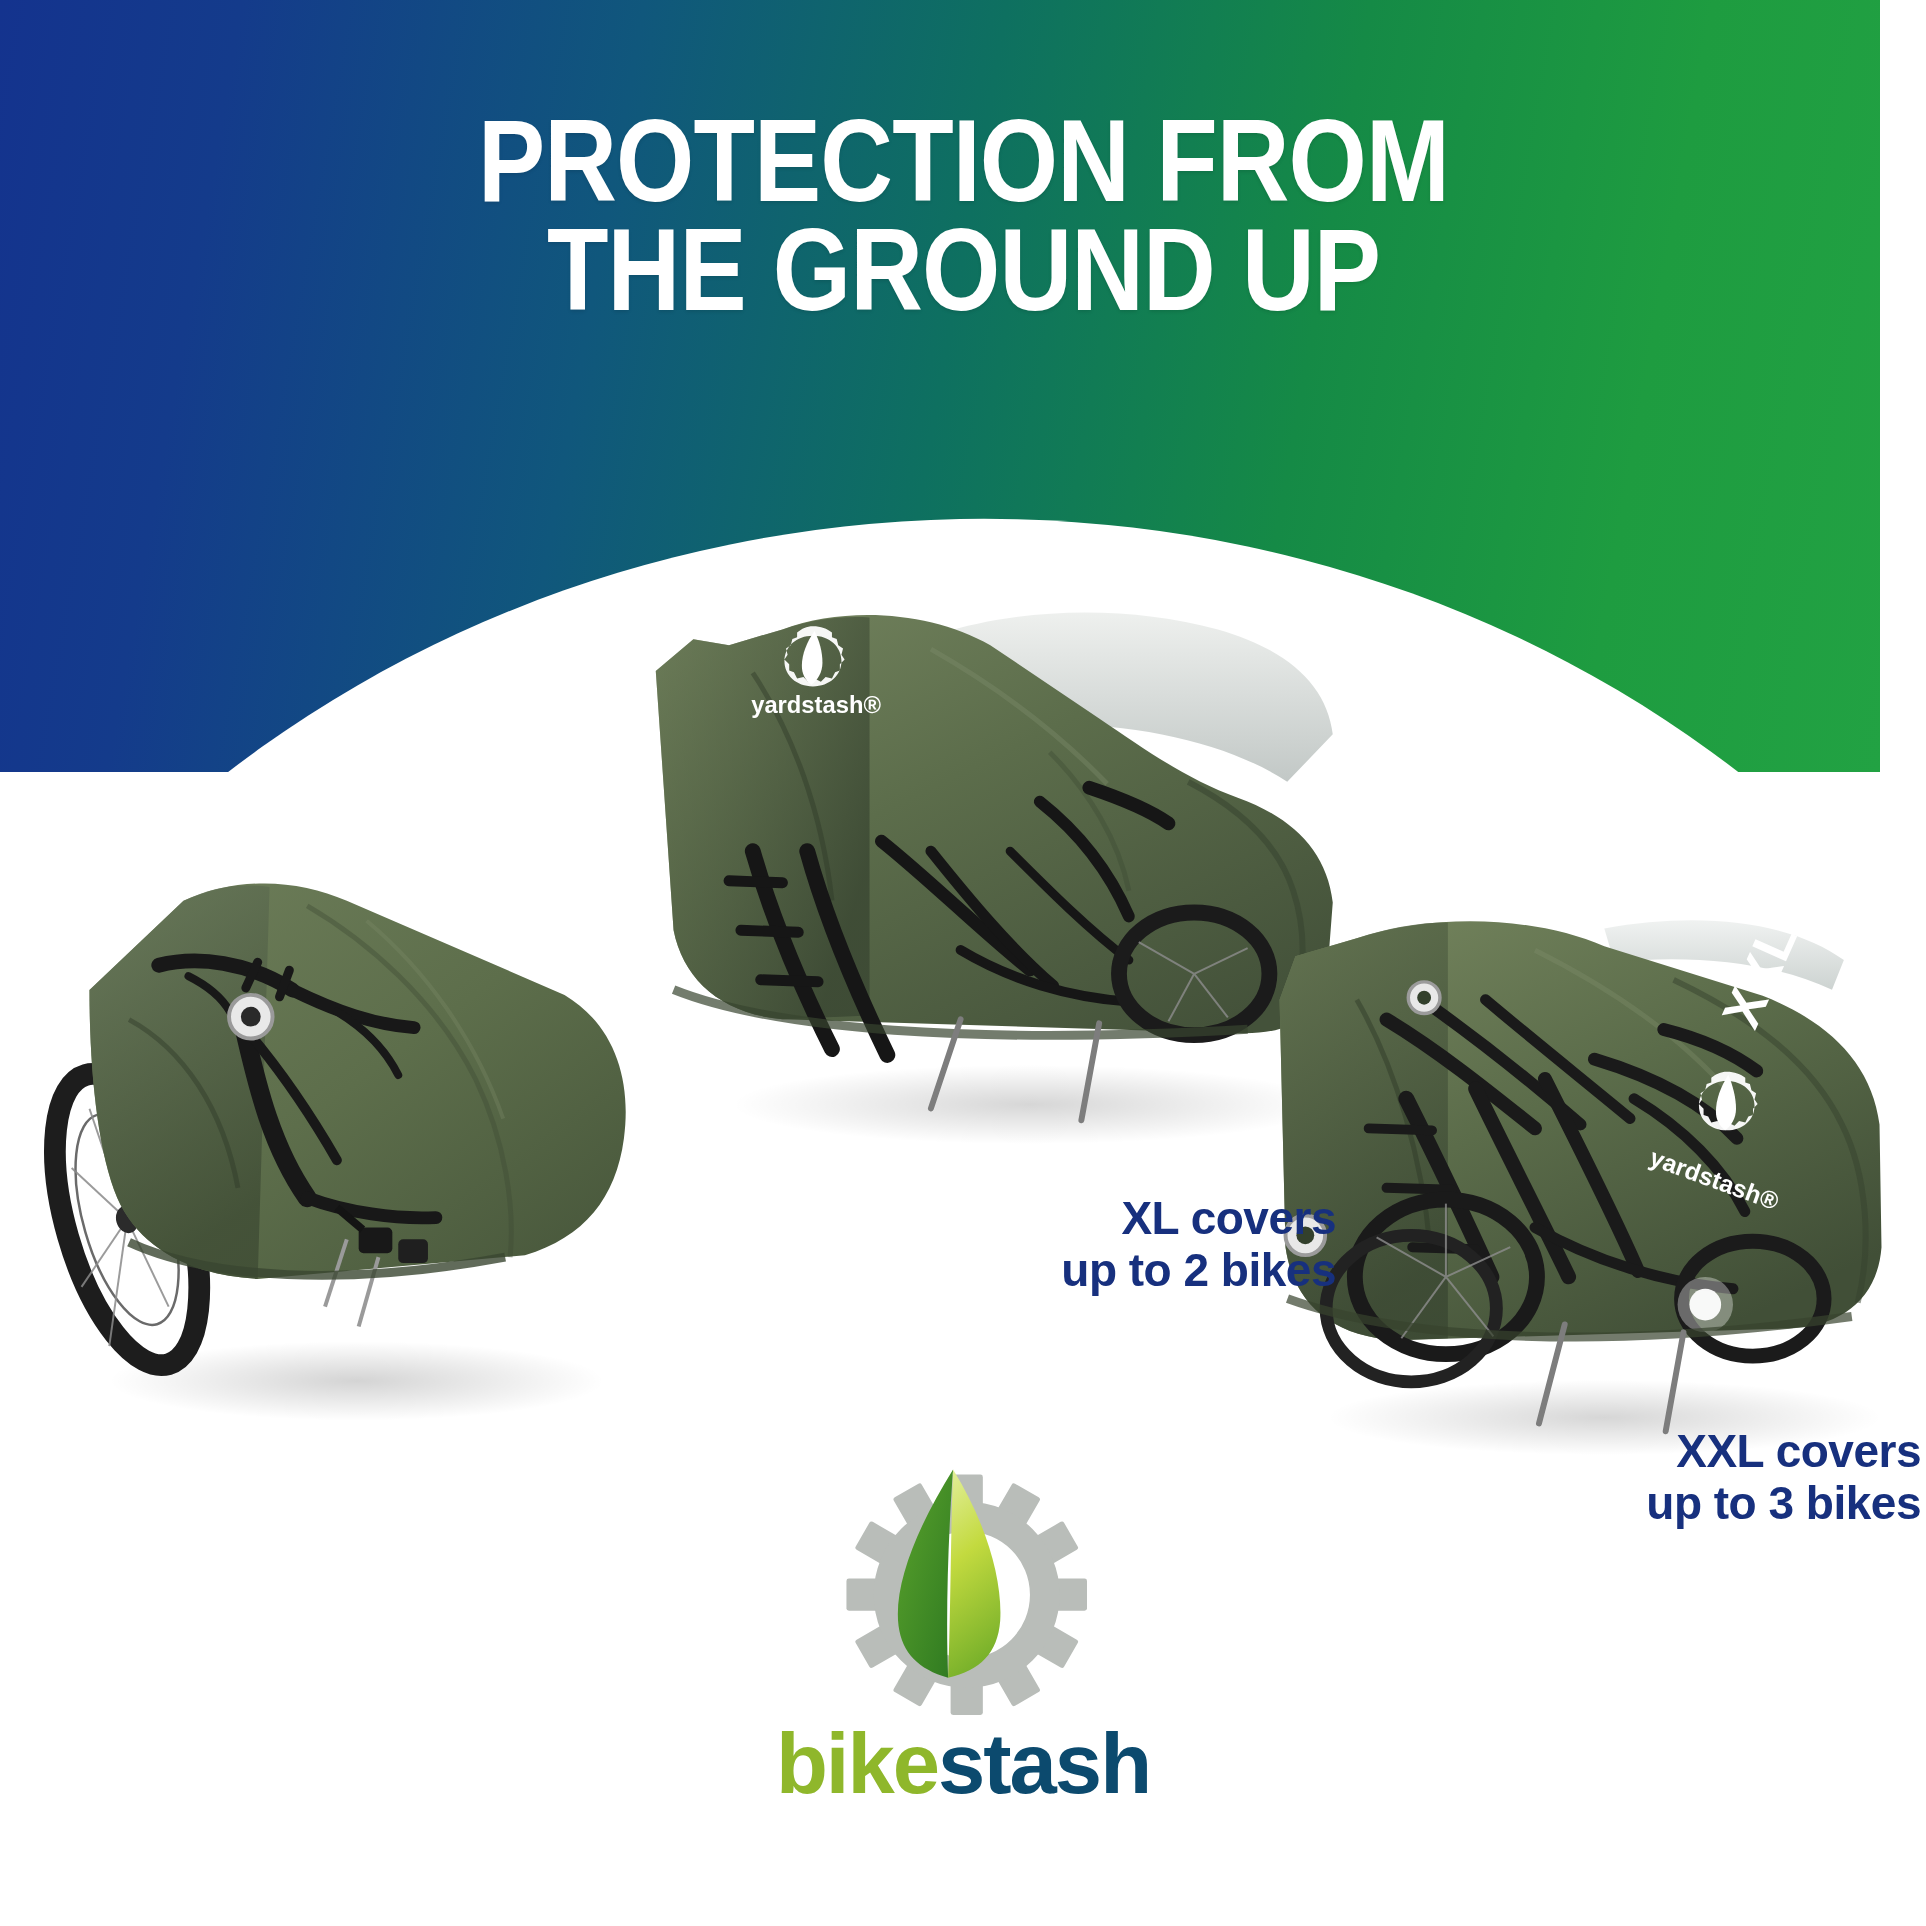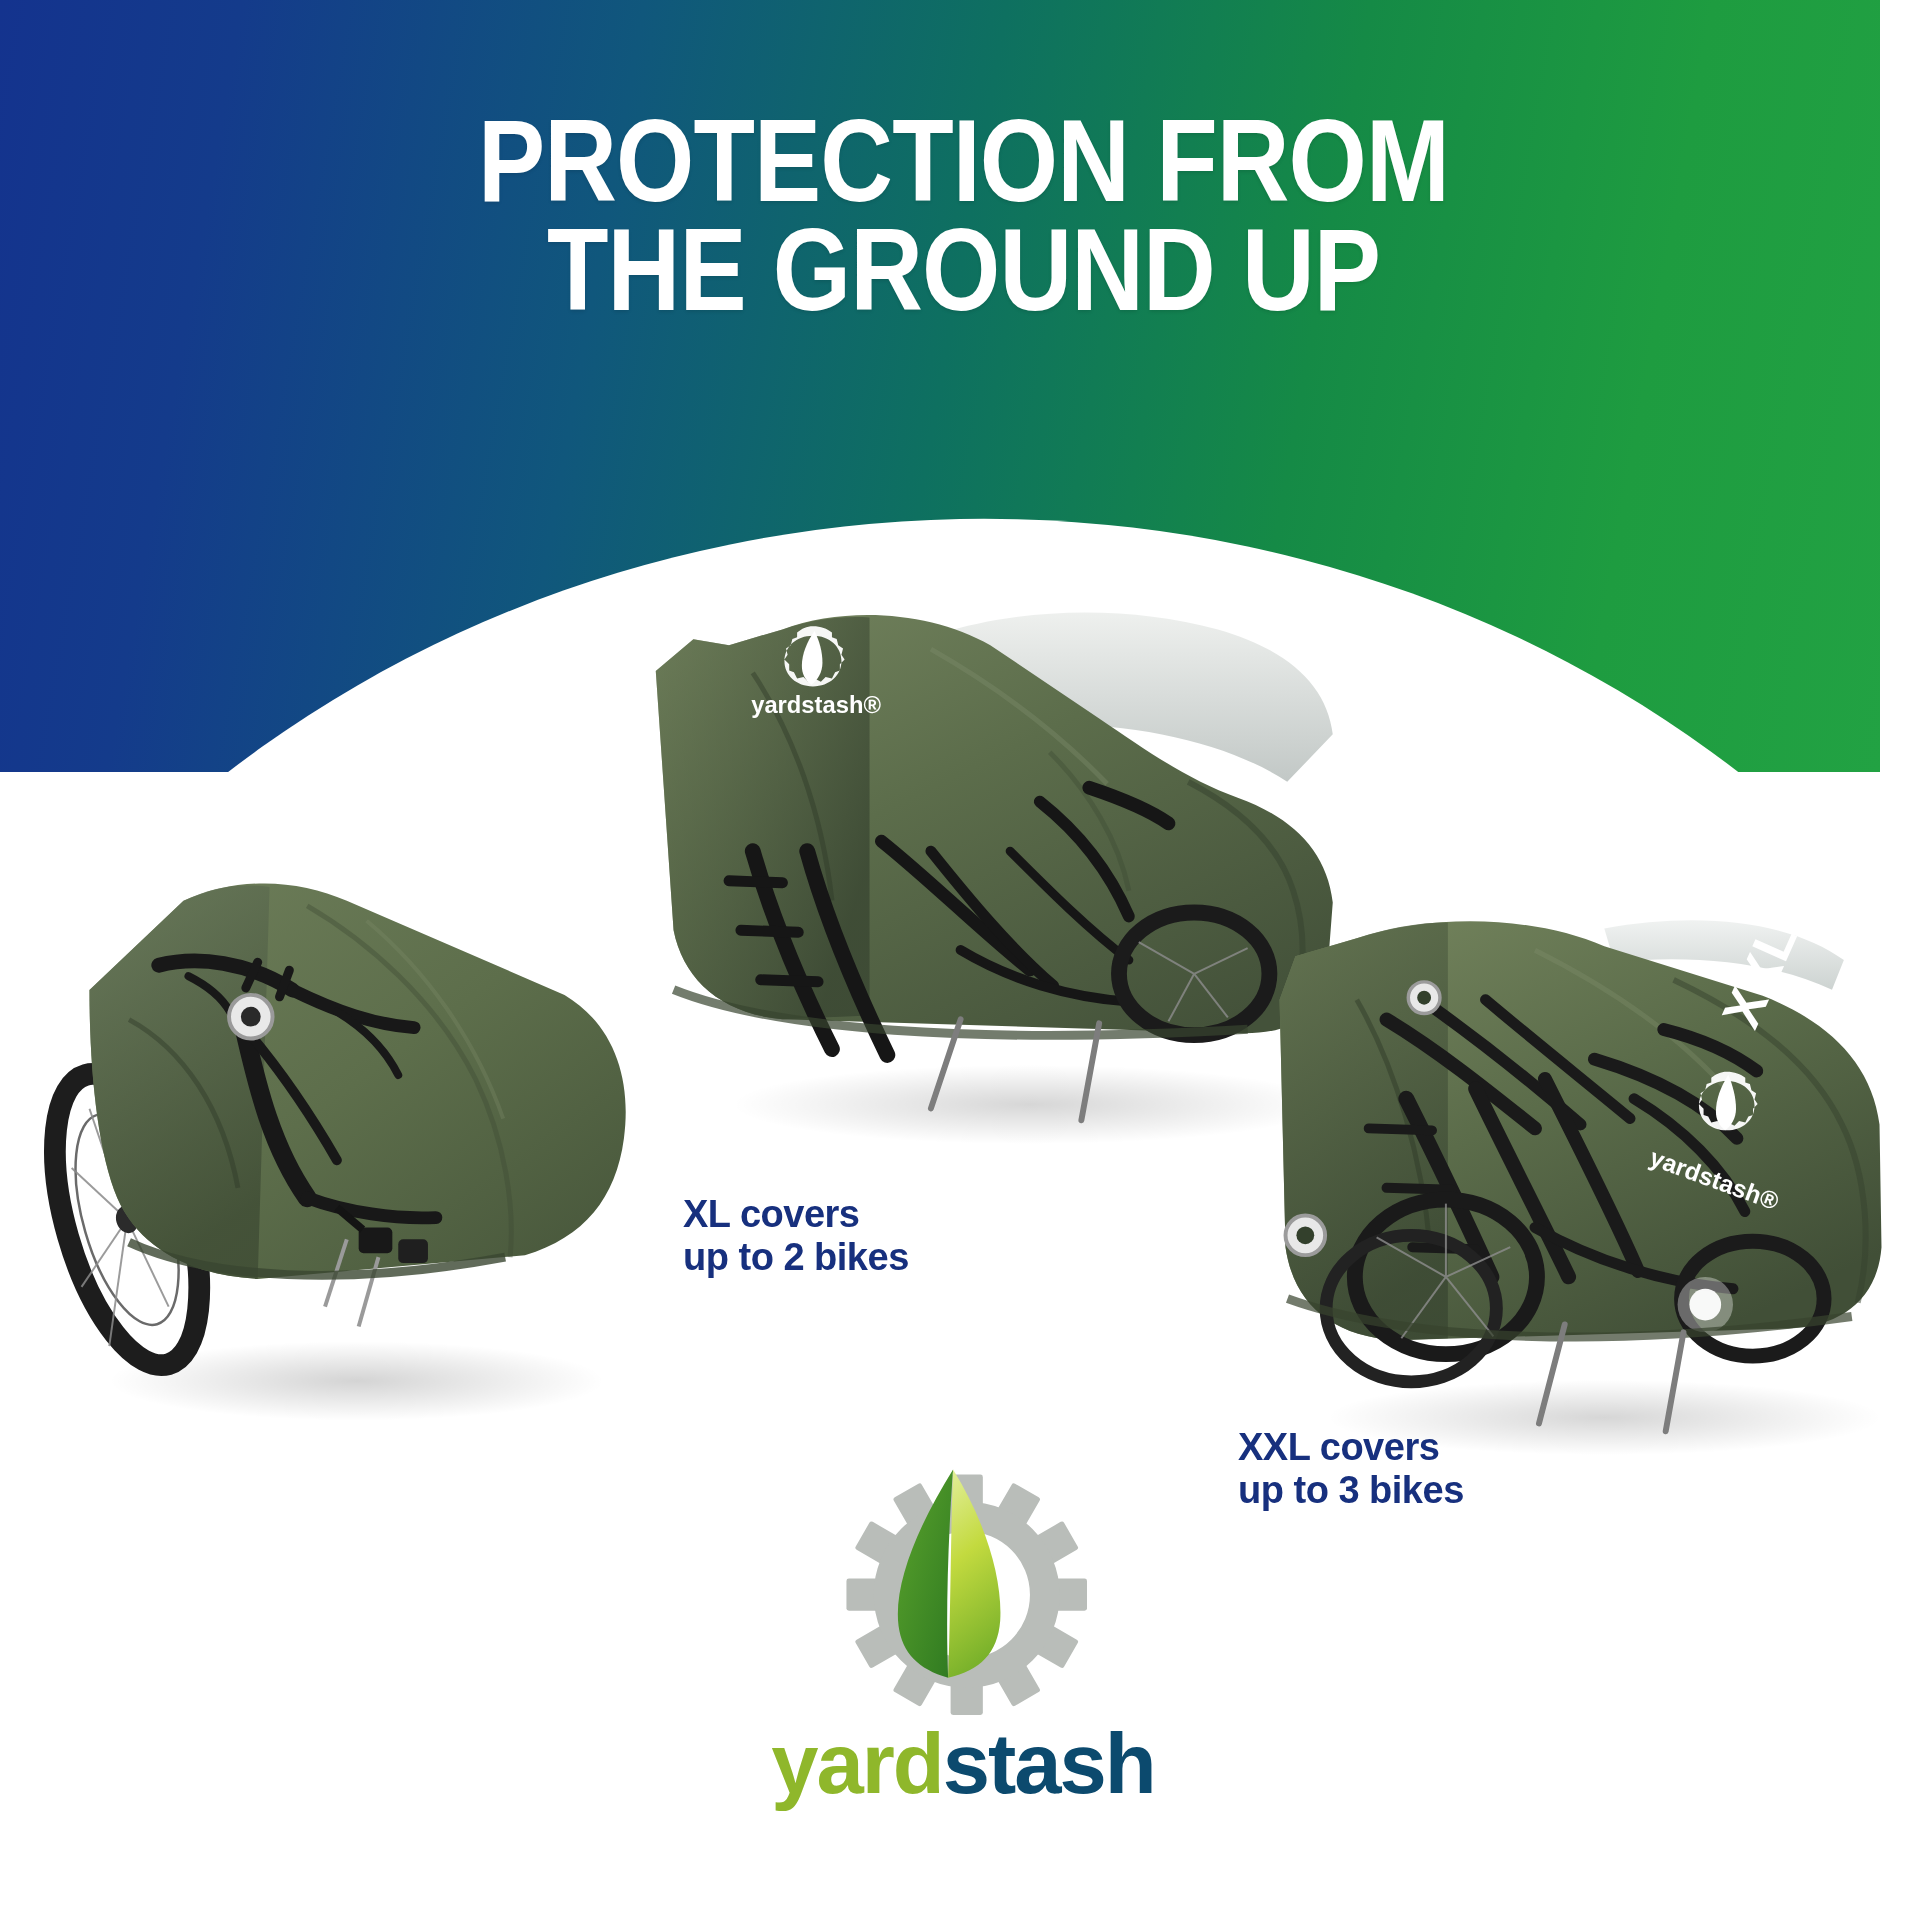--- a/index.html
+++ b/index.html
@@ -48,23 +48,23 @@
 
   #prod-l   { left:10px;   top:792px;  width:634px;  height:673px; }
   #prod-xl  { left:634px;  top:554px;  width:772px;  height:614px; }
   #prod-xxl { left:1238px; top:851px;  width:693px;  height:634px; }
 
   
   .caption {
     position:absolute;
     color:#17307e;
     font-weight:700;
-    font-size:38px;
+    font-size:46px;
     line-height:1.13;
-    text-align:left;
+    text-align:right;
     white-space:pre-line;
     letter-spacing:-0.5px;
   }
   #cap-l   { left:59px;   top:1426px; width:653px; }
   #cap-xl  { left:683px;  top:1193px; width:653px; }
   #cap-xxl { left:1238px; top:1426px; width:683px; }
 
   
   .brand { position:absolute; left:666px; top:1467px; width:594px; text-align:center; }
   .brand-mark { width:248px; height:248px; margin:0 auto; display:block; }
@@ -356,18 +356,18 @@
         <path d="M103 28 A75 75 0 1 0 103 178 A75 75 0 1 0 103 28 Z
                  M103 52 A51 51 0 1 1 103 154 A51 51 0 1 1 103 52 Z" fill-rule="evenodd"></path>
       </g>
 
       <g>
         <path d="M92 2 C62 50 44 96 48 128 C51 150 64 163 88 170 C86 120 88 56 92 2 Z" fill="url(#leafDark)"></path>
         <path d="M92 2 C118 44 132 90 130 124 C128 150 114 164 88 170 C90 118 90 54 92 2 Z" fill="url(#leafLight)"></path>
       </g>
     </svg>
     <div class="brand-word">
-      <span class="w-yard">yard</span><span class="w-stash">stash</span>
+      <span class="w-yard">bike</span><span class="w-stash">stash</span>
     </div>
   </div>
 
 </div>
 
 
 </body></html>

